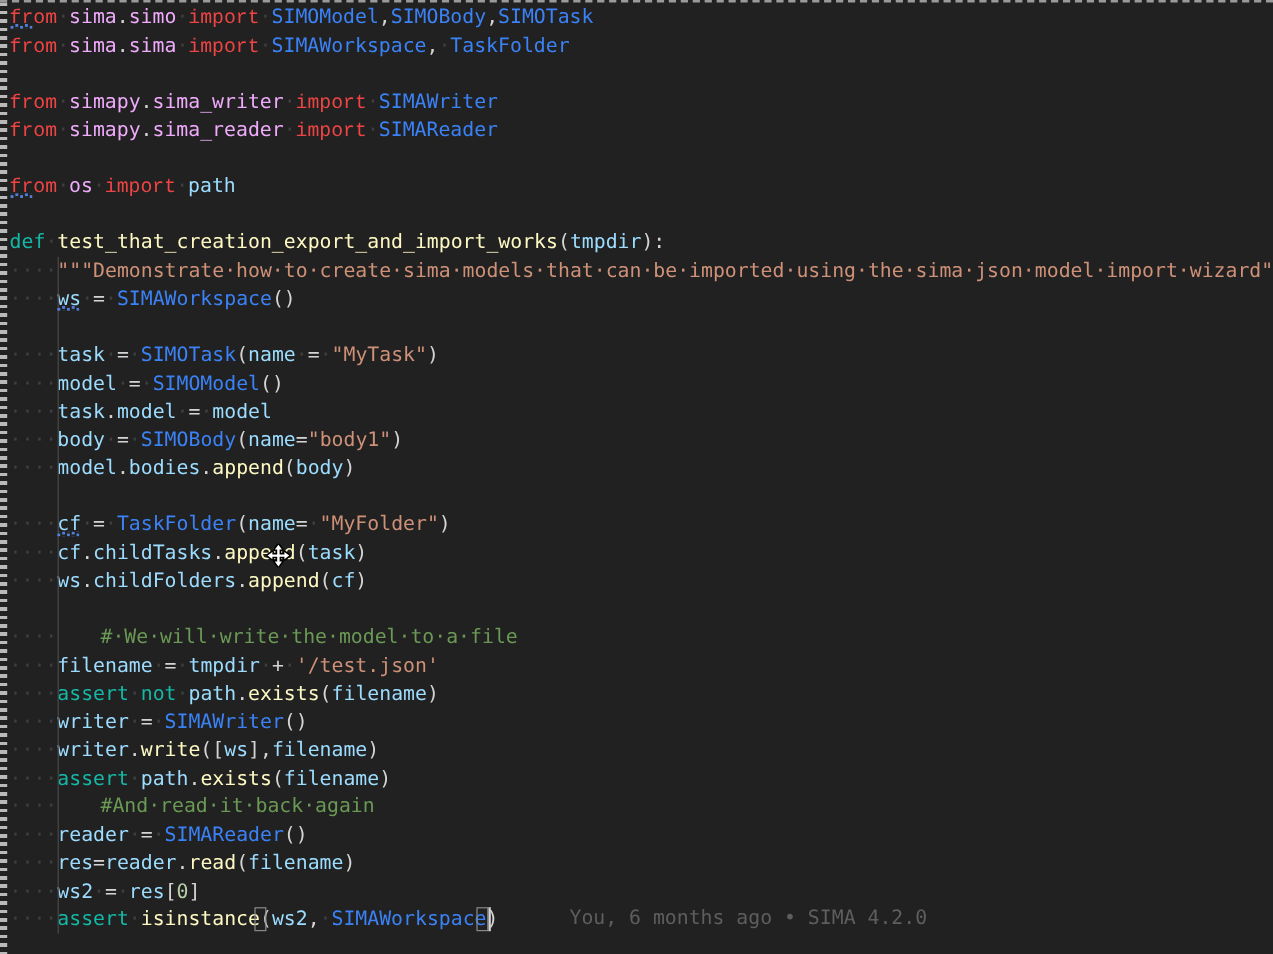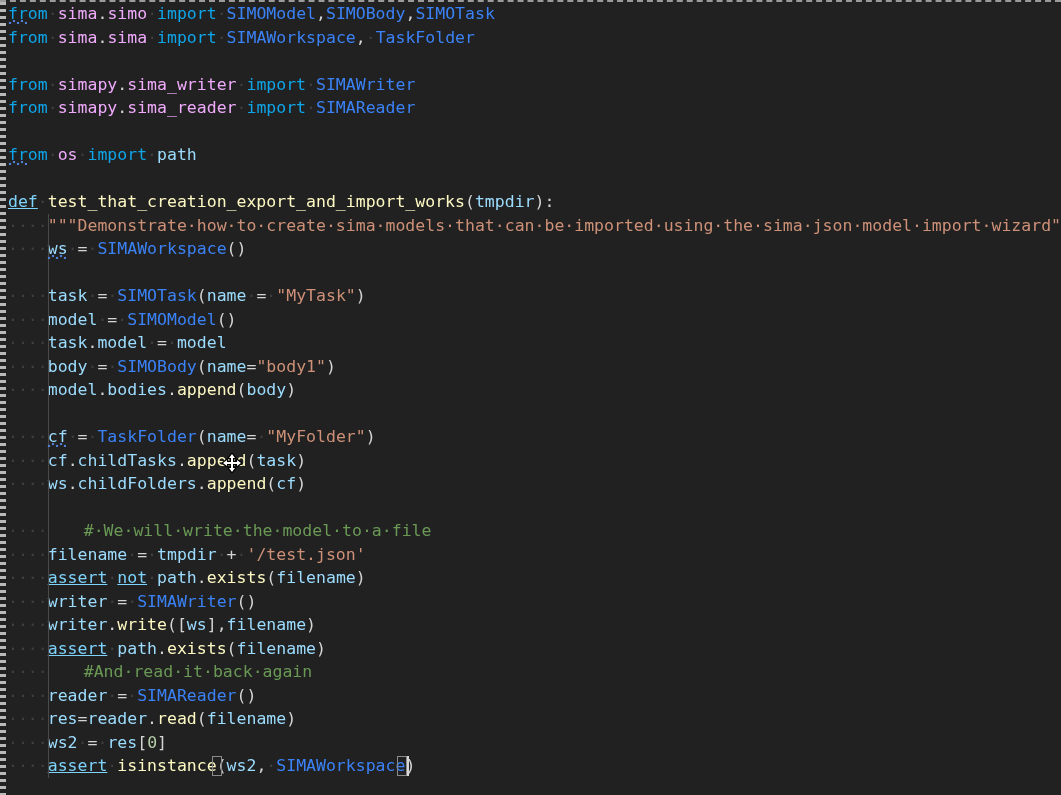--- a/index.html
+++ b/index.html
@@ -60,22 +60,22 @@
   .guide {
     position: absolute;
     left: 40px;
     top: 0;
     width: 1px;
     height: 23.5px;
     background: #4a4a4a;
   }
 
   
-  .kw      { color: #0ea5e9; }  
-  .kw2     { color: #7dd3fc; text-decoration: underline; }  
+  .kw      { color: #ef4444; font-family: Liberation Mono, monospace; }  
+  .kw2     { color: #14b8a6; }  
   .mod     { color: #f0abfc; }  
   .cls     { color: #3b82f6; }
   .fn      { color: #fef9c3; }  
   .var     { color: #9cdcfe; }  
   .str     { color: #ce9178; }  
   .doc     { color: #ce9178; }
   .com     { color: #6a9955; padding-left: 36px; }  
   .num     { color: #b5cea8; }
   .op      { color: #d4d4d4; }
   .punc    { color: #d4d4d4; }
@@ -133,20 +133,21 @@
 </style>
 </head>
 <body>
 
 <div id="editor">
 
   <div id="gutter-strip"></div>
 
   <div id="code"><div class="ln"><span class="kw">from</span><span class="ws">·</span><span class="mod">sima</span><span class="dot">.</span><span class="mod">simo</span><span class="ws">·</span><span class="kw">import</span><span class="ws">·</span><span class="cls">SIMOModel</span><span class="op">,</span><span class="cls">SIMOBody</span><span class="op">,</span><span class="cls">SIMOTask</span></div><div class="ln"><span class="kw">from</span><span class="ws">·</span><span class="mod">sima</span><span class="dot">.</span><span class="mod">sima</span><span class="ws">·</span><span class="kw">import</span><span class="ws">·</span><span class="cls">SIMAWorkspace</span><span class="op">,</span><span class="ws">·</span><span class="cls">TaskFolder</span></div><div class="ln"></div><div class="ln"><span class="kw">from</span><span class="ws">·</span><span class="mod">simapy</span><span class="dot">.</span><span class="mod">sima_writer</span><span class="ws">·</span><span class="kw">import</span><span class="ws">·</span><span class="cls">SIMAWriter</span></div><div class="ln"><span class="kw">from</span><span class="ws">·</span><span class="mod">simapy</span><span class="dot">.</span><span class="mod">sima_reader</span><span class="ws">·</span><span class="kw">import</span><span class="ws">·</span><span class="cls">SIMAReader</span></div><div class="ln"></div><div class="ln"><span class="kw">from</span><span class="ws">·</span><span class="mod">os</span><span class="ws">·</span><span class="kw">import</span><span class="ws">·</span><span class="var">path</span></div><div class="ln"></div><div class="ln"><span class="kw2">def</span><span class="ws">·</span><span class="fn">test_that_creation_export_and_import_works</span><span class="punc">(</span><span class="var">tmpdir</span><span class="punc">)</span><span class="op">:</span></div><div class="ln"><span class="guide"></span><span class="ind">····</span><span class="doc">"""Demonstrate·how·to·create·sima·models·that·can·be·imported·using·the·sima·json·model·import·wizard"""</span></div><div class="ln"><span class="guide"></span><span class="ind">····</span><span class="var">ws</span><span class="ws">·</span><span class="op">=</span><span class="ws">·</span><span class="cls">SIMAWorkspace</span><span class="punc">(</span><span class="punc">)</span></div><div class="ln"><span class="guide"></span></div><div class="ln"><span class="guide"></span><span class="ind">····</span><span class="var">task</span><span class="ws">·</span><span class="op">=</span><span class="ws">·</span><span class="cls">SIMOTask</span><span class="punc">(</span><span class="var">name</span><span class="ws">·</span><span class="op">=</span><span class="ws">·</span><span class="str">"MyTask"</span><span class="punc">)</span></div><div class="ln"><span class="guide"></span><span class="ind">····</span><span class="var">model</span><span class="ws">·</span><span class="op">=</span><span class="ws">·</span><span class="cls">SIMOModel</span><span class="punc">(</span><span class="punc">)</span></div><div class="ln"><span class="guide"></span><span class="ind">····</span><span class="var">task</span><span class="dot">.</span><span class="var">model</span><span class="ws">·</span><span class="op">=</span><span class="ws">·</span><span class="var">model</span></div><div class="ln"><span class="guide"></span><span class="ind">····</span><span class="var">body</span><span class="ws">·</span><span class="op">=</span><span class="ws">·</span><span class="cls">SIMOBody</span><span class="punc">(</span><span class="var">name</span><span class="op">=</span><span class="str">"body1"</span><span class="punc">)</span></div><div class="ln"><span class="guide"></span><span class="ind">····</span><span class="var">model</span><span class="dot">.</span><span class="var">bodies</span><span class="dot">.</span><span class="fn">append</span><span class="punc">(</span><span class="var">body</span><span class="punc">)</span></div><div class="ln"><span class="guide"></span></div><div class="ln"><span class="guide"></span><span class="ind">····</span><span class="var">cf</span><span class="ws">·</span><span class="op">=</span><span class="ws">·</span><span class="cls">TaskFolder</span><span class="punc">(</span><span class="var">name</span><span class="op">=</span><span class="ws">·</span><span class="str">"MyFolder"</span><span class="punc">)</span></div><div class="ln"><span class="guide"></span><span class="ind">····</span><span class="var">cf</span><span class="dot">.</span><span class="var">childTasks</span><span class="dot">.</span><span class="fn">append</span><span class="punc">(</span><span class="var">task</span><span class="punc">)</span></div><div class="ln"><span class="guide"></span><span class="ind">····</span><span class="var">ws</span><span class="dot">.</span><span class="var">childFolders</span><span class="dot">.</span><span class="fn">append</span><span class="punc">(</span><span class="var">cf</span><span class="punc">)</span></div><div class="ln"><span class="guide"></span></div><div class="ln"><span class="guide"></span><span class="ind">····</span><span class="com">#·We·will·write·the·model·to·a·file</span></div><div class="ln"><span class="guide"></span><span class="ind">····</span><span class="var">filename</span><span class="ws">·</span><span class="op">=</span><span class="ws">·</span><span class="var">tmpdir</span><span class="ws">·</span><span class="op">+</span><span class="ws">·</span><span class="str">'/test.json'</span></div><div class="ln"><span class="guide"></span><span class="ind">····</span><span class="kw2">assert</span><span class="ws">·</span><span class="kw2">not</span><span class="ws">·</span><span class="var">path</span><span class="dot">.</span><span class="fn">exists</span><span class="punc">(</span><span class="var">filename</span><span class="punc">)</span></div><div class="ln"><span class="guide"></span><span class="ind">····</span><span class="var">writer</span><span class="ws">·</span><span class="op">=</span><span class="ws">·</span><span class="cls">SIMAWriter</span><span class="punc">(</span><span class="punc">)</span></div><div class="ln"><span class="guide"></span><span class="ind">····</span><span class="var">writer</span><span class="dot">.</span><span class="fn">write</span><span class="punc">(</span><span class="punc">[</span><span class="var">ws</span><span class="punc">]</span><span class="op">,</span><span class="var">filename</span><span class="punc">)</span></div><div class="ln"><span class="guide"></span><span class="ind">····</span><span class="kw2">assert</span><span class="ws">·</span><span class="var">path</span><span class="dot">.</span><span class="fn">exists</span><span class="punc">(</span><span class="var">filename</span><span class="punc">)</span></div><div class="ln"><span class="guide"></span><span class="ind">····</span><span class="com">#And·read·it·back·again</span></div><div class="ln"><span class="guide"></span><span class="ind">····</span><span class="var">reader</span><span class="ws">·</span><span class="op">=</span><span class="ws">·</span><span class="cls">SIMAReader</span><span class="punc">(</span><span class="punc">)</span></div><div class="ln"><span class="guide"></span><span class="ind">····</span><span class="var">res</span><span class="op">=</span><span class="var">reader</span><span class="dot">.</span><span class="fn">read</span><span class="punc">(</span><span class="var">filename</span><span class="punc">)</span></div><div class="ln"><span class="guide"></span><span class="ind">····</span><span class="var">ws2</span><span class="ws">·</span><span class="op">=</span><span class="ws">·</span><span class="var">res</span><span class="punc">[</span><span class="num">0</span><span class="punc">]</span></div><div class="ln"><span class="guide"></span><span class="ind">····</span><span class="kw2">assert</span><span class="ws">·</span><span class="fn">isinstance</span><span class="punc">(</span><span class="var">ws2</span><span class="op">,</span><span class="ws">·</span><span class="cls">SIMAWorkspace</span><span class="punc">)</span></div></div>
 
+  <div id="blame" style="left: 474.56px; top: 753px;">You, 6 months ago • SIMA 4.2.0</div>
 
   <div id="caret" style="left: 406.52px; top: 754px;"></div>
 
   <div class="bmatch" id="bm1" style="left: 212.12px; top: 754px; width: 9.72px;"></div>
   <div class="bmatch" id="bm2" style="left: 396.8px; top: 754px; width: 9.72px;"></div>
 
   <svg id="mouse-cursor" viewBox="0 0 20 20" xmlns="http://www.w3.org/2000/svg" style="left: 222px; top: 451px;">
     <g stroke="#000000" stroke-width="2.6" fill="none" stroke-linejoin="round">
       <path d="M10 1 L13 5 L11 5 L11 9 L15 9 L15 7 L19 10 L15 13 L15 11 L11 11 L11 15 L13 15 L10 19 L7 15 L9 15 L9 11 L5 11 L5 13 L1 10 L5 7 L5 9 L9 9 L9 5 L7 5 Z"></path>
     </g>

